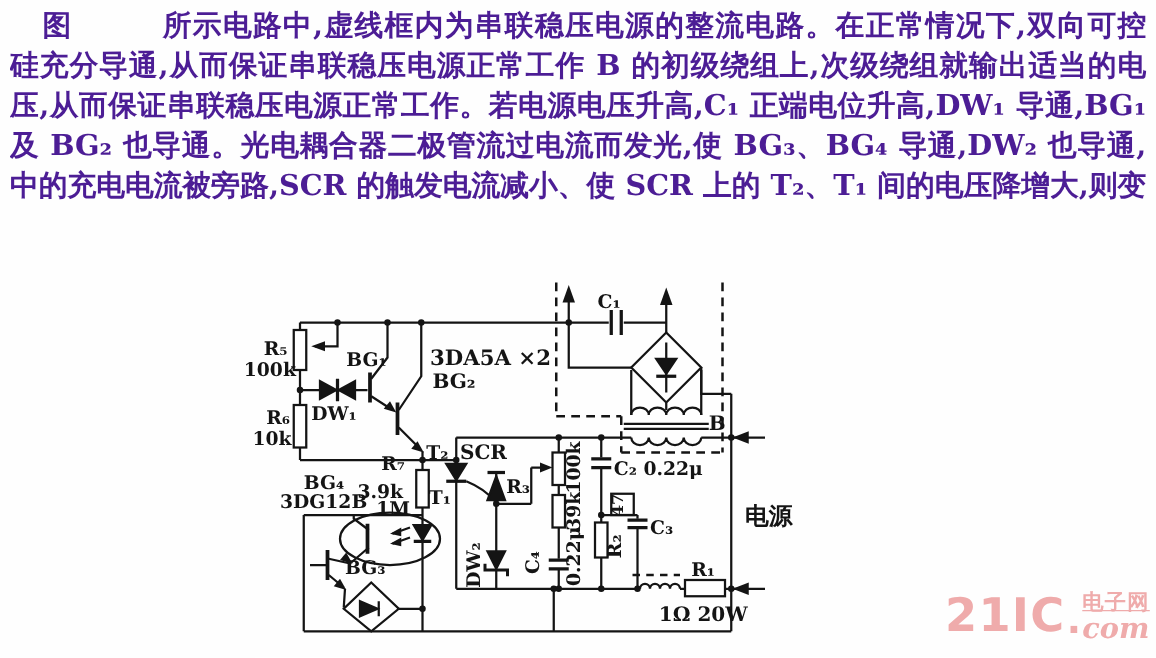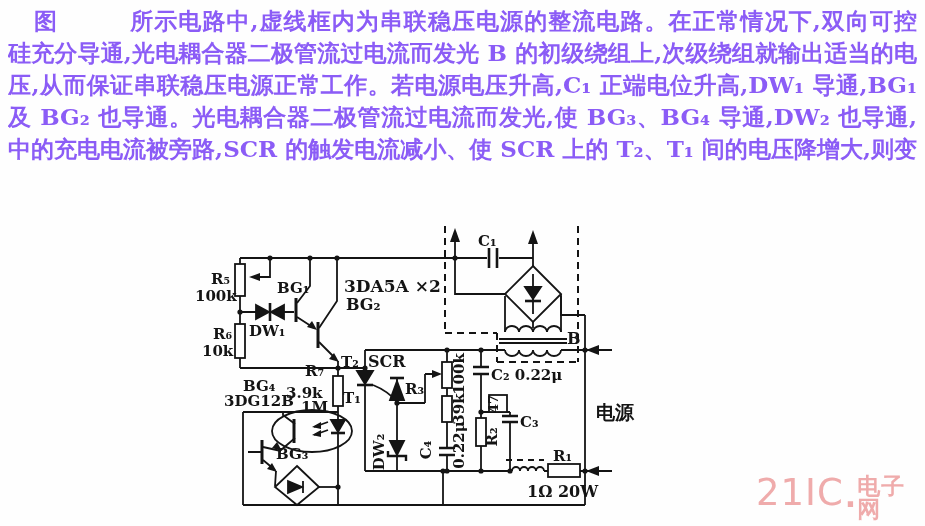--- a/index.html
+++ b/index.html
@@ -1,40 +1,40 @@
 <!DOCTYPE html>
 <html><head>
 <meta charset="utf-8">
 <style>
   html,body{margin:0;padding:0;background:#ffffff;}
   .page{position:relative;width:925px;height:526px;background:#fefefe;overflow:hidden;
         font-family:"DejaVu Serif","DejaVu Sans",serif;}
-  .text-block{position:absolute;left:8px;top:5px;width:909px;color:#8b5cf6;
+  .text-block{position:absolute;left:8px;top:5px;width:909px;color:#4c1d95;
               font-weight:bold;font-size:23px;line-height:32px;}
   .tline{text-align:justify;text-align-last:justify;white-space:normal;height:32px;overflow:hidden;}
   .tline.first{text-indent:26px;}
   .tline.last{text-align-last:left;}
   .schematic{position:absolute;left:0;top:0;width:925px;height:526px;}
   svg text{font-family:"DejaVu Serif","DejaVu Sans",serif;font-weight:bold;fill:#141414;}
   .watermark{position:absolute;left:756px;top:474px;display:flex;align-items:flex-start;
              color:#efabab;font-weight:bold;line-height:1;}
-  .wm-brand{font-size:37px;letter-spacing:1px;font-family:"DejaVu Sans",sans-serif;font-weight:normal;}
+  .wm-brand{font-size:37px;letter-spacing:1px;font-family:"DejaVu Sans",sans-serif;font-weight:bold;}
   .wm-dot{font-size:30px;margin:8px 1px 0 1px;font-family:"DejaVu Sans",sans-serif;}
   .wm-col{display:flex;flex-direction:column;margin-top:0;}
-  .wm-cn{font-size:23px;letter-spacing:1px;}
+  .wm-cn{font-size:17px;letter-spacing:1px;text-decoration:underline;}
   .wm-com{font-size:23px;font-style:italic;font-family:"DejaVu Serif",serif;margin-top:0;}
 </style>
 </head>
 <body>
 
 <div class="page">
 
   <div class="text-block">
     <div class="tline first">图　　　所示电路中,虚线框内为串联稳压电源的整流电路。在正常情况下,双向可控</div>
-    <div class="tline">硅充分导通,光电耦合器二极管流过电流而发光 B 的初级绕组上,次级绕组就输出适当的电</div>
+    <div class="tline">硅充分导通,从而保证串联稳压电源正常工作 B 的初级绕组上,次级绕组就输出适当的电</div>
     <div class="tline">压,从而保证串联稳压电源正常工作。若电源电压升高,C₁ 正端电位升高,DW₁ 导通,BG₁ 以</div>
     <div class="tline">及 BG₂ 也导通。光电耦合器二极管流过电流而发光,使 BG₃、BG₄ 导通,DW₂ 也导通,使 C₄</div>
     <div class="tline">中的充电电流被旁路,SCR 的触发电流减小、使 SCR 上的 T₂、T₁ 间的电压降增大,则变压</div>
   </div>
 
   <svg class="schematic" viewBox="0 0 925 526">
 
     <g stroke="#141414" stroke-width="1.8" fill="none">
 
       <path d="M240,258 H487 M499,258 H533"></path>

